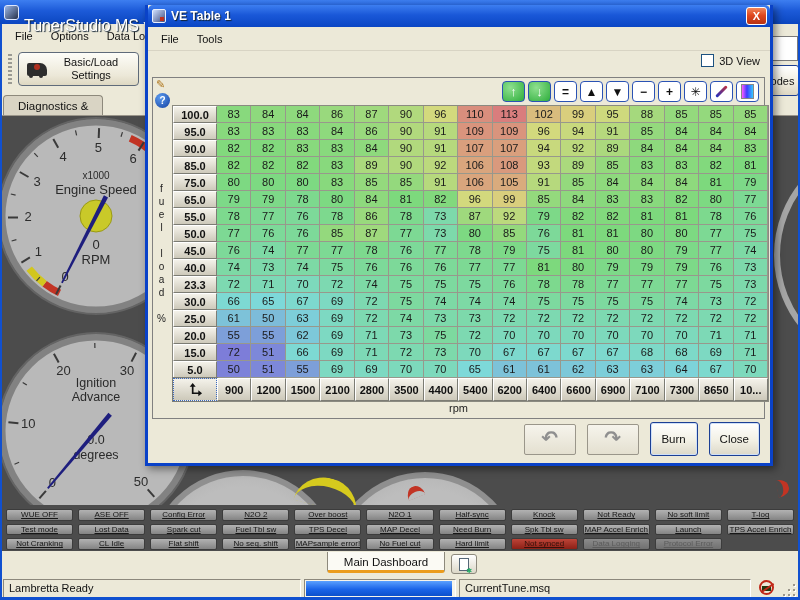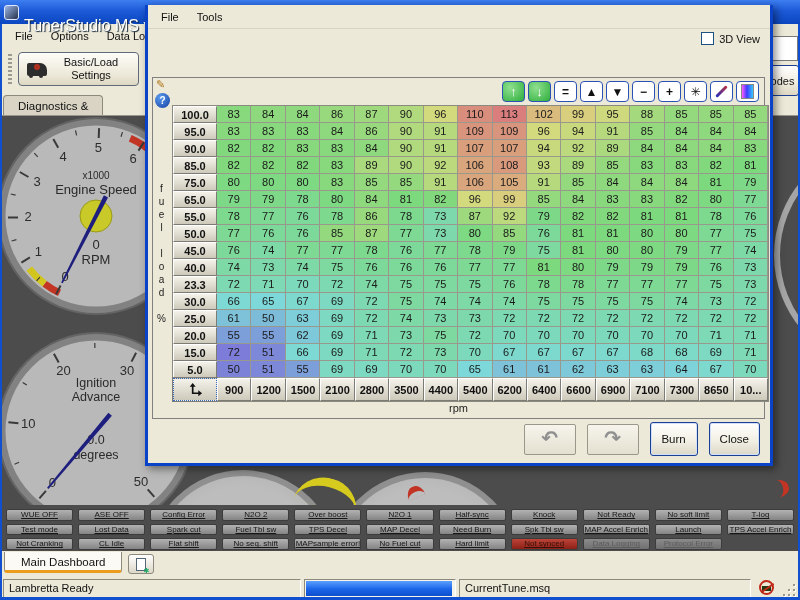--- a/index.html
+++ b/index.html
@@ -50,21 +50,21 @@
     display:grid; grid-template-columns:repeat(11,1fr); grid-auto-rows:11.6px; gap:3px 5px; padding:4px 6px 3px; z-index:1; }
   .ind { background:linear-gradient(#b2b2b2,#848484); border:1px solid #3c3c3c; border-radius:2px;
     color:#161616; font-size:8px; display:flex; align-items:center; justify-content:center;
     white-space:nowrap; overflow:hidden;text-decoration:underline; }
   .ind.alert { background:linear-gradient(#bd4438,#8d2016); color:#36100a; }
   .ind.dim { background:linear-gradient(#8b8b8b,#707070); color:#5c5c5c; }
   .ind.none { visibility:hidden; }
 
   
   .bottom-tabs { position:absolute; left:0; top:551px; width:800px; height:26px; background:#ece9d8;
-    display:flex; align-items:flex-start; gap:6px; padding:1px 0 0 4px; z-index:1; }
+    display:flex; align-items:flex-start; gap:6px; padding:1px 0 0 4px; z-index:1;justify-content:center; }
   .btab { padding:4px 16px 2px; background:#fbfaf4; border:1px solid #8d897c; border-top:none;
     border-radius:0 0 3px 3px; border-bottom:3px solid #eb9c1c; font-size:11.5px; }
   .newdash-btn { margin-top:2px; width:26px; height:20px; background:linear-gradient(#fff,#dcd8c8);
     border:1px solid #8d897c; border-radius:3px; display:flex; align-items:center; justify-content:center; }
   .page-icon { width:10px; height:13px; background:#fff; border:1px solid #567; position:relative; }
   .page-icon:after { content:"✱"; position:absolute; right:-4px; bottom:-5px; font-size:7px; color:#2a6; }
   .statusbar { position:absolute; left:0; top:577px; width:800px; height:23px; background:#ece9d8;
     display:flex; align-items:stretch; gap:3px; padding:2px 3px; z-index:4; }
   .sfield { border:1px solid; border-color:#8c887c #fff #fff #8c887c; background:#ece9d8;
     font-size:11px; padding:2px 5px; white-space:nowrap; overflow:hidden; }
@@ -306,20 +306,25 @@
 </div>
 
 <div class="frame-l"></div>
 <div class="frame-r"></div>
 <div class="frame-b"></div>
 
 <div class="right-box"></div>
 <div class="modes-btn">odes</div>
 
 <div class="dialog">
+  <div class="dlg-titlebar">
+    <span class="dlg-icon"></span>
+    <span class="dlg-title">VE Table 1</span>
+    <span class="dlg-close">X</span>
+  </div>
   <div class="dlg-menubar" id="dlg-menubar">
       <div class="menu-item">File</div>
       <div class="menu-item">Tools</div>
     </div>
   <div class="chk-row">
     <span class="chk-wrap">
       <span class="chk-box"></span>
       <span>3D View</span>
     </span>
   </div>

